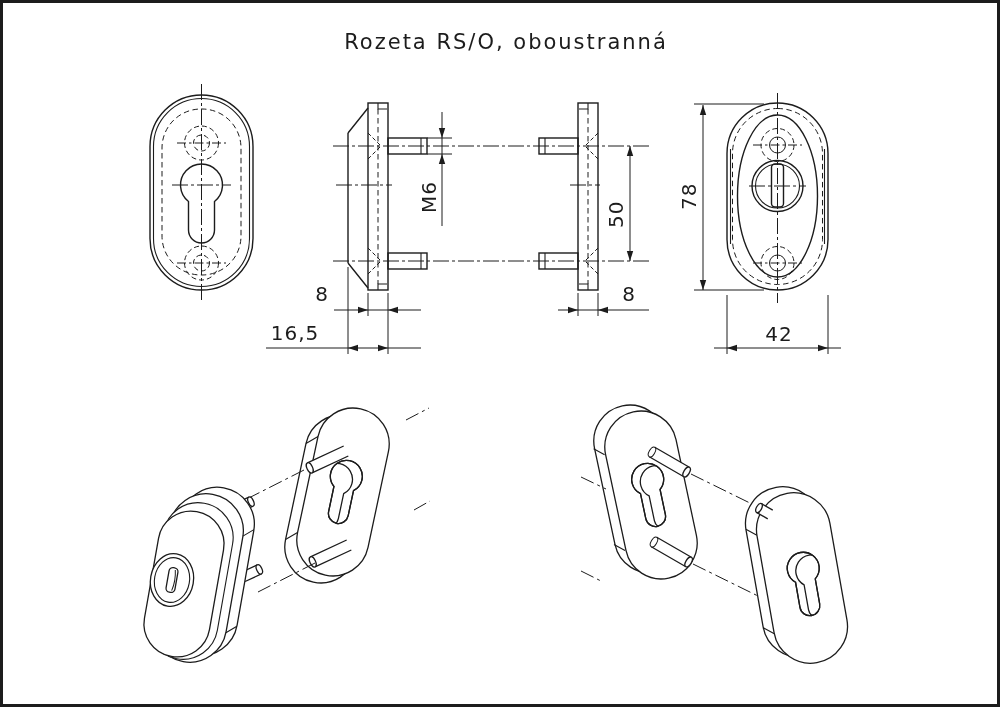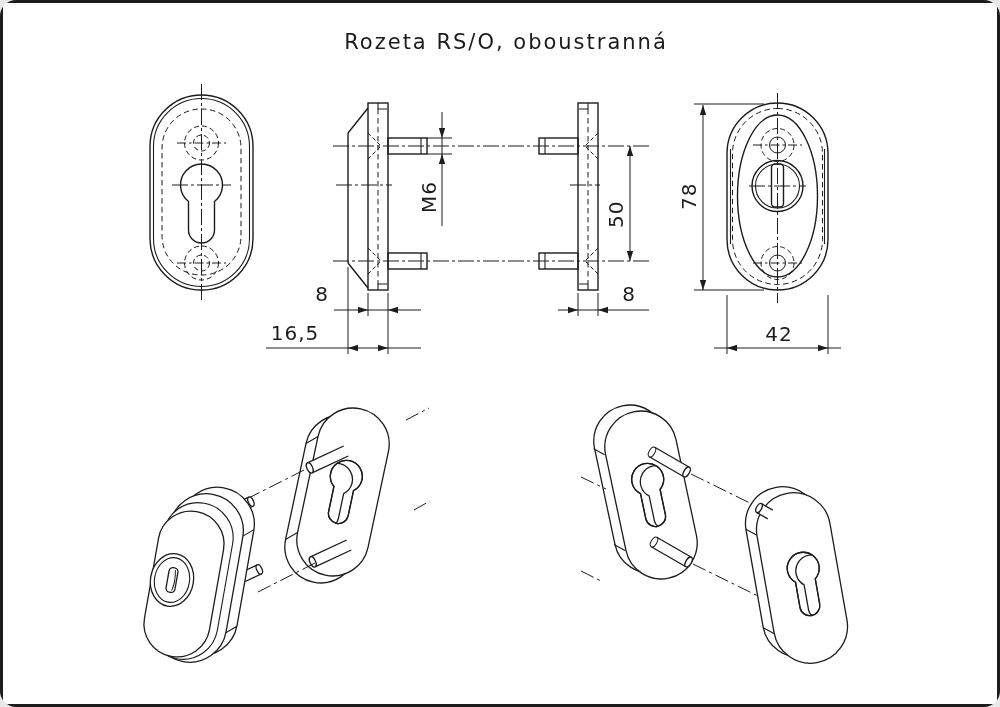--- a/index.html
+++ b/index.html
@@ -2,21 +2,20 @@
 <html><head>
 <meta charset="utf-8">
 <style>
   html,body{margin:0;padding:0;background:#e8e8e8;}
   .sheet{
     position:relative;
     width:1000px;height:707px;
     background:#ffffff;
     font-family:"DejaVu Sans", sans-serif;
     overflow:hidden;
-    border-radius:16px;
   }
   svg{display:block;}
   text{
     font-family:"DejaVu Sans", sans-serif;
     fill:#1c1c1c;
   }
   .title-text{font-size:21px;letter-spacing:2px;}
   .dim-text{font-size:20px;letter-spacing:1px;}
 </style>
 </head>

